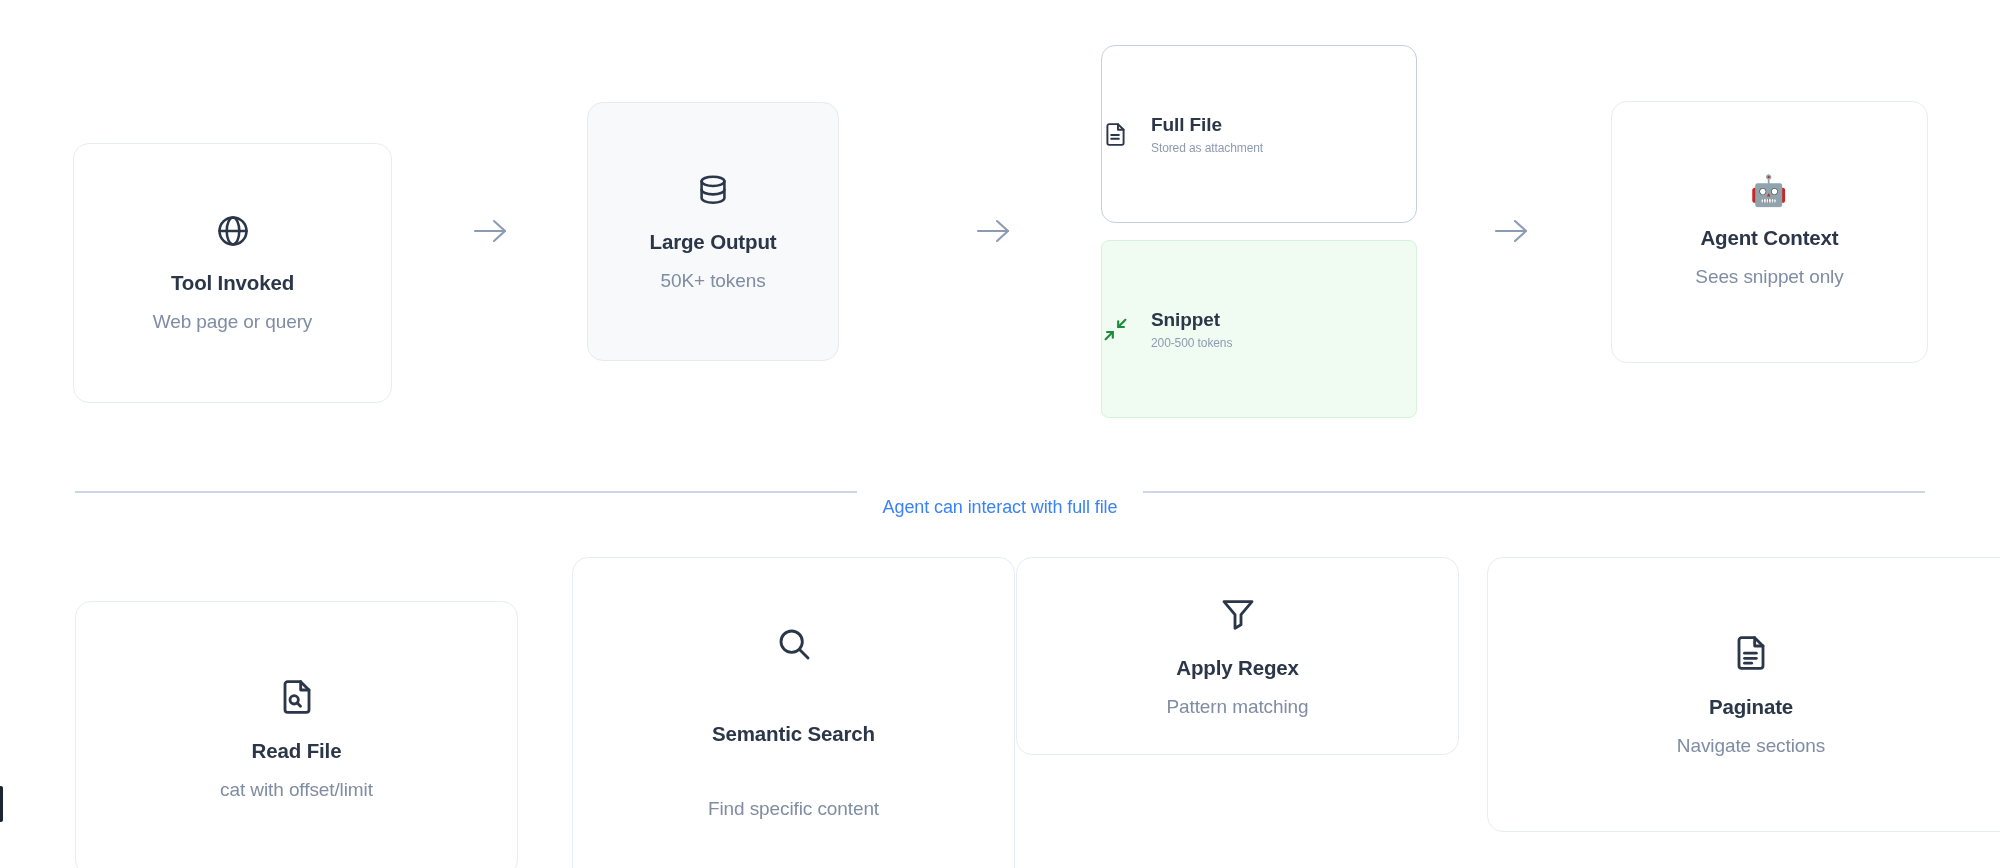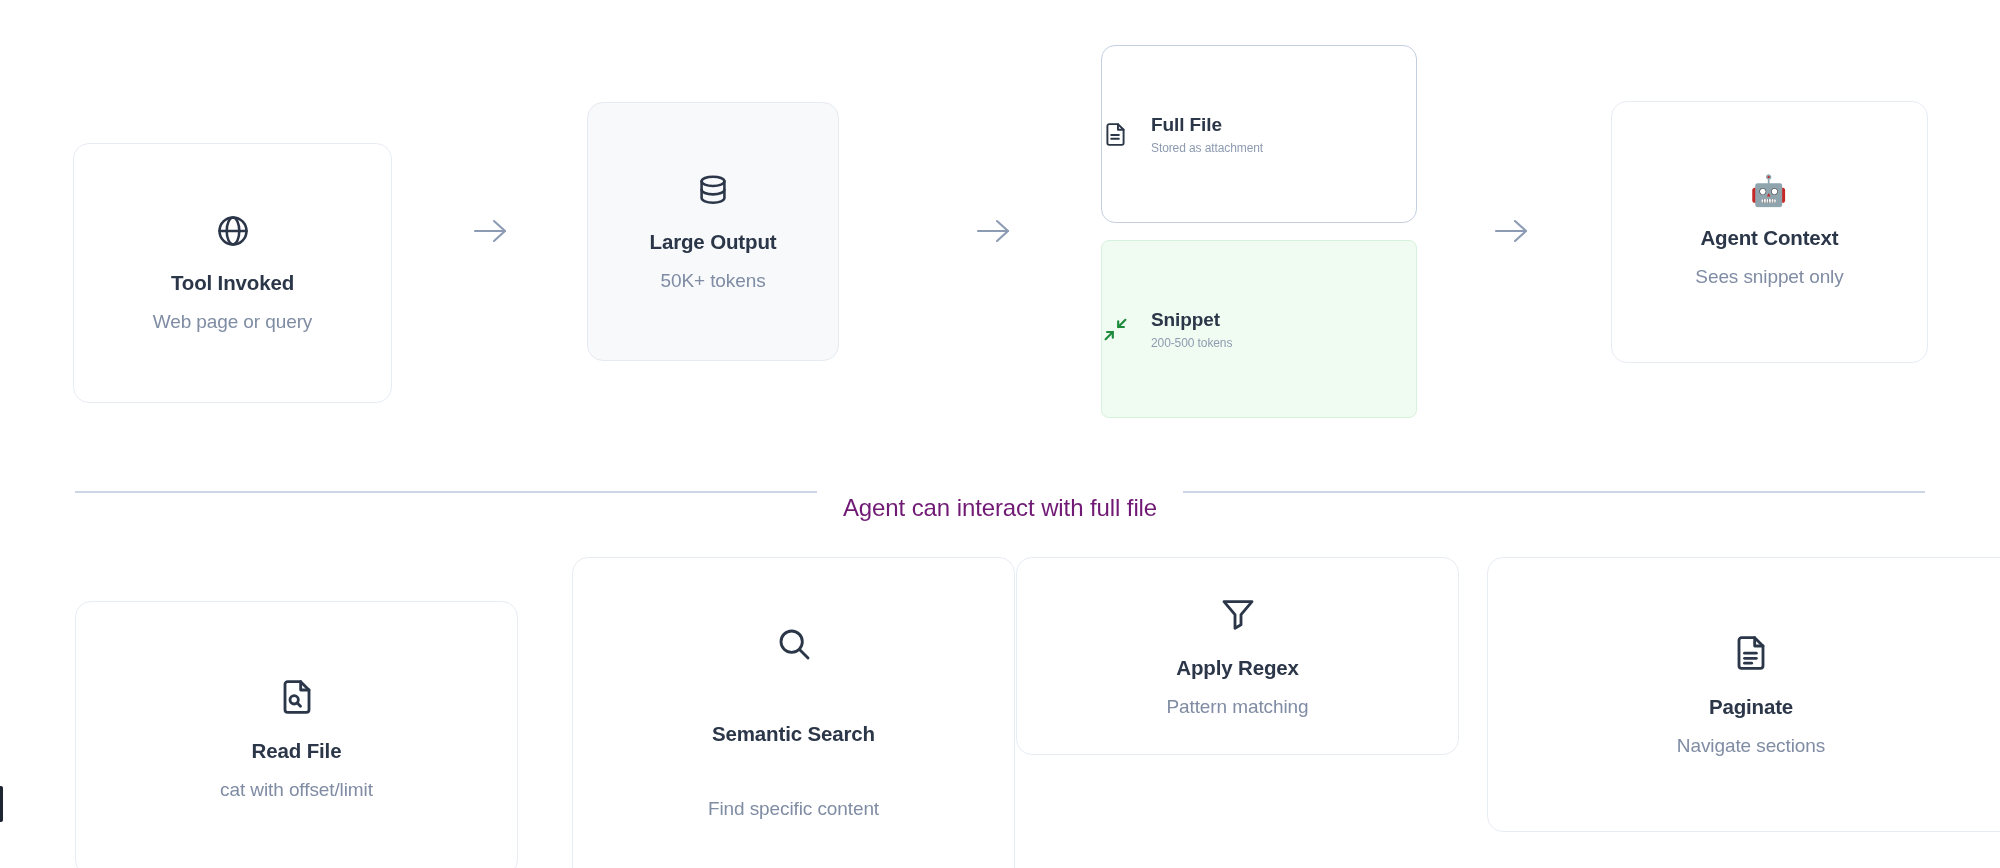--- a/index.html
+++ b/index.html
@@ -124,22 +124,22 @@
     gap: 0;
   }
   .divider-line {
     flex: 1 1 auto;
     height: 1.5px;
     background: #cbd6e6;
   }
   .divider-label {
     flex: 0 0 auto;
     padding: 0 26px;
-    font-size: 24px;
-    color: #701a75;
+    font-size: 18px;
+    color: #3b82f6;
     letter-spacing: -0.1px;
     white-space: nowrap;
     margin-top: 31px;
   }
 </style>
 </head>
 <body>
 
 <div id="stage">
 

